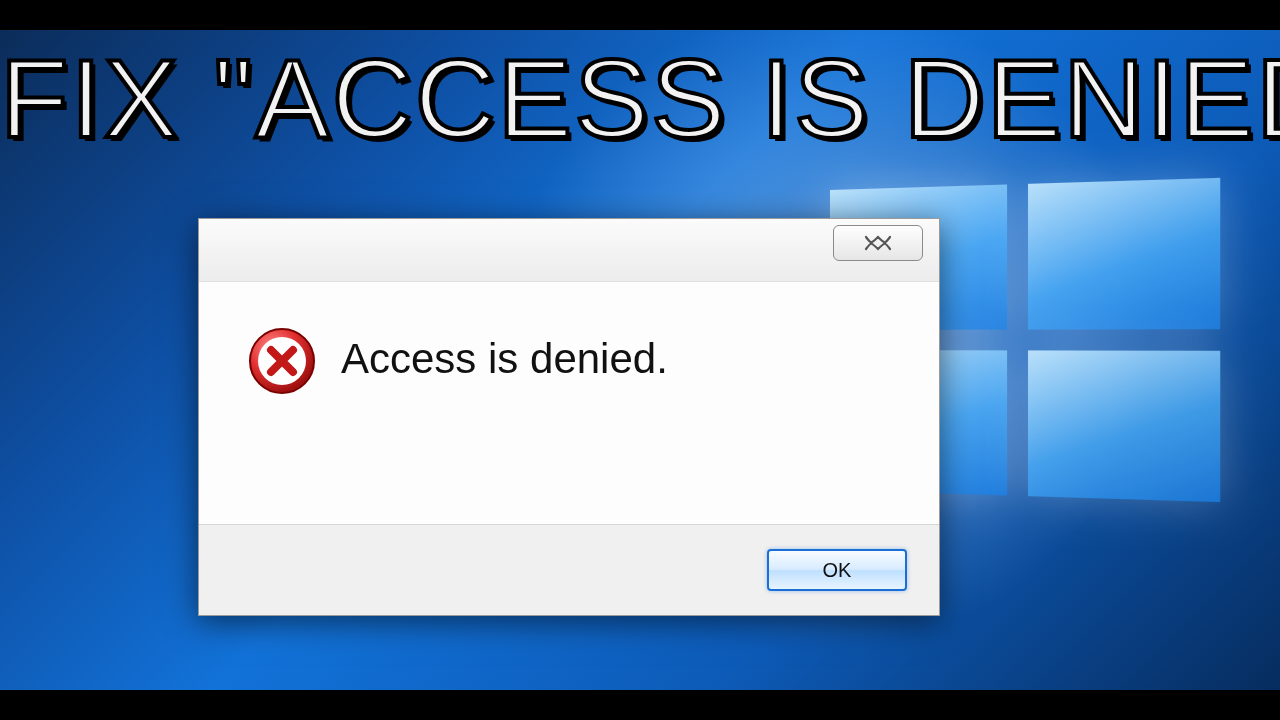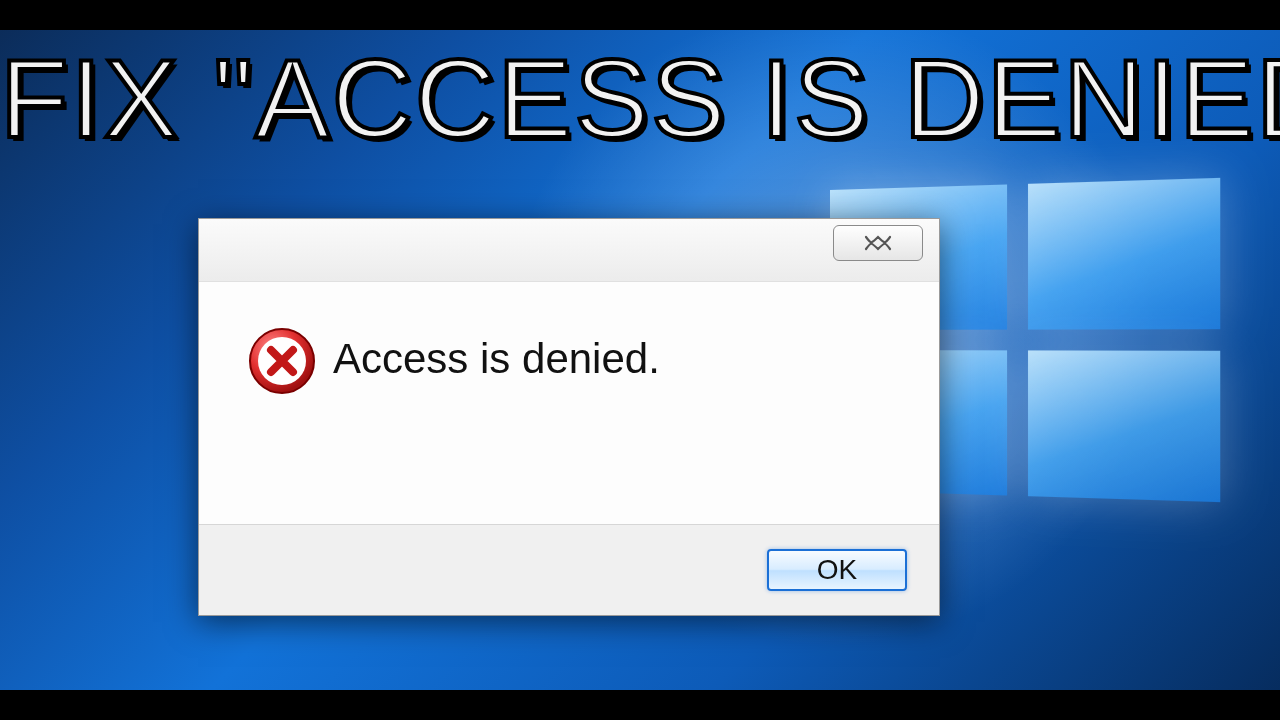--- a/index.html
+++ b/index.html
@@ -93,21 +93,21 @@
     justify-content: center;
     cursor: pointer;
   }
   .titlebar .close-btn svg { display: block; }
   .dialog .body {
     position: relative;
     height: 244px;
     padding: 40px 40px 0 48px;
     display: flex;
     align-items: flex-start;
-    gap: 16px;
+    gap: 24px;
   }
   .error-icon {
     width: 70px;
     height: 70px;
     flex: 0 0 auto;
     margin-top: 4px;
   }
   .message {
     font-size: 42px;
     color: #111;
@@ -126,21 +126,21 @@
     align-items: center;
     justify-content: flex-end;
     padding-right: 32px;
   }
   .ok-btn {
     min-width: 140px;
     height: 42px;
     border: 2px solid #1a6fd6;
     border-radius: 4px;
     background: linear-gradient(#f7fbff, #d8ecff 48%, #bfe0ff 52%, #e8f4ff);
-    font-size: 28px;
+    font-size: 20px;
     color: #111;
     cursor: pointer;
     box-shadow: 0 0 4px rgba(26,111,214,0.4);
   }
 </style>
 </head>
 <body>
 
 <div class="desktop">
 

